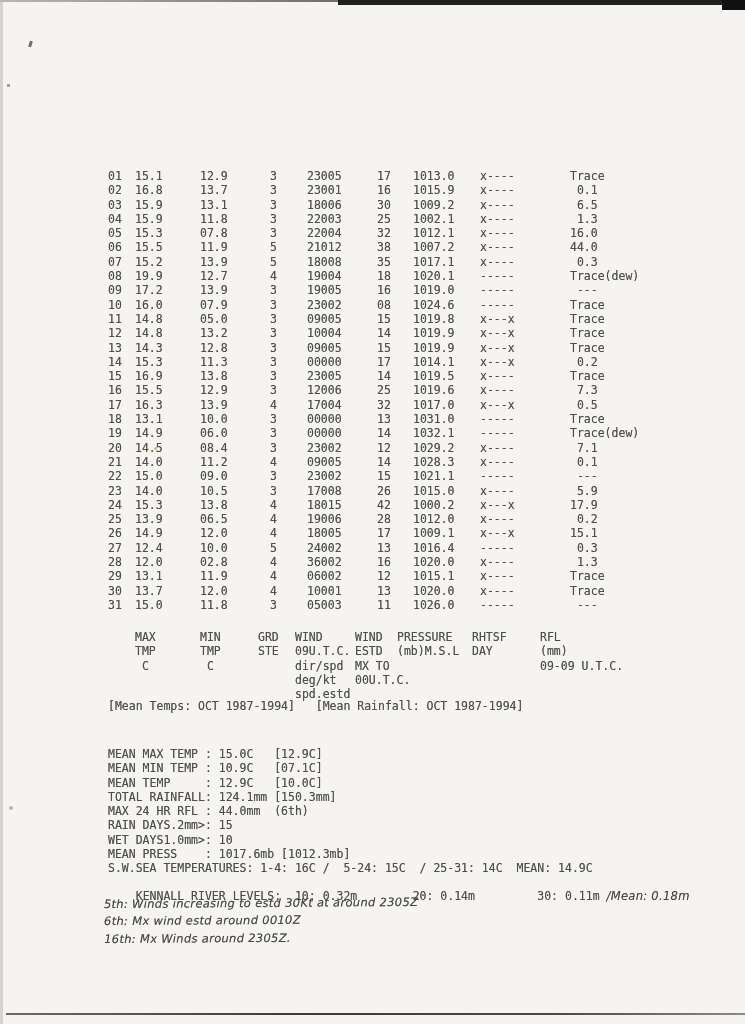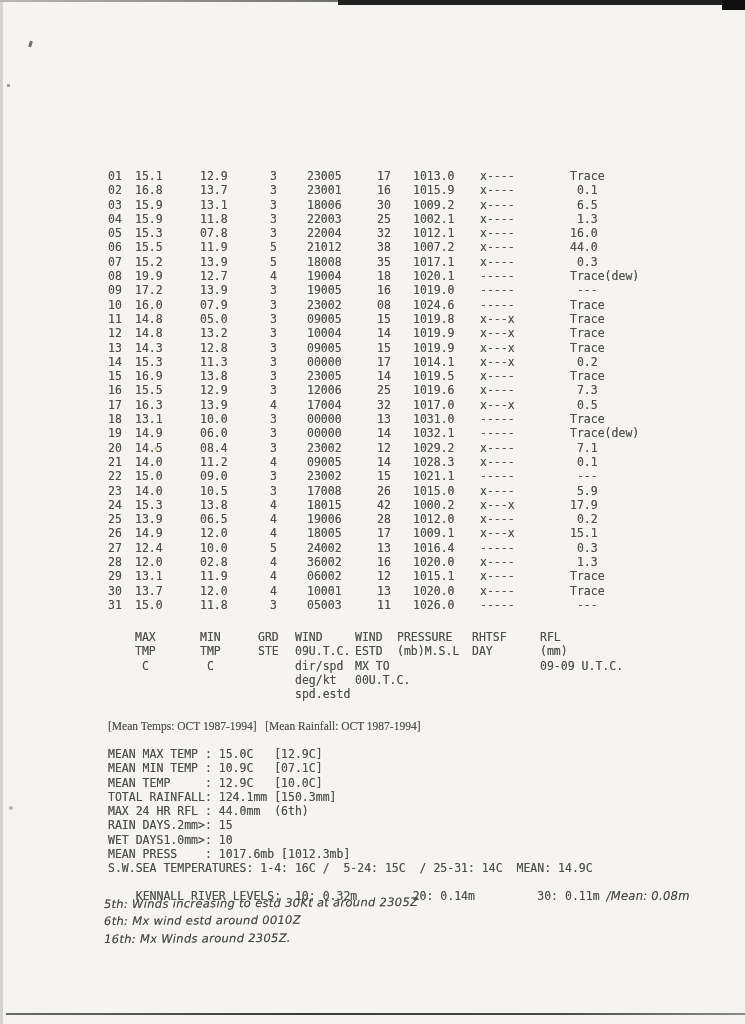--- a/index.html
+++ b/index.html
@@ -17,21 +17,21 @@
     font-size:11.5px;line-height:14.3px;
     color:#4d4d4b;white-space:pre;
     text-shadow:0 0 0.4px rgba(77,77,75,0.55);
   }
   .doc-header{position:absolute;left:108px;top:121px;}
   .obs-table{position:absolute;left:108px;top:169px;}
   .obs-row{display:flex;height:14.3px;justify-content:space-between;}
   .cell{display:inline-block;white-space:pre;overflow:visible;}
   .col-headers{position:absolute;left:135px;top:630px;}
   .hdr-row{display:flex;height:14.3px;}
-  .means-title{position:absolute;left:108px;top:719px;font-family:Liberation Serif, serif;}
+  .means-title{position:absolute;left:108px;top:699px;}
   .means-lines{position:absolute;left:108px;top:747px;}
   .means-lines > div{height:14.3px;}
   .kennall{position:absolute;left:108px;top:875px;}
   .hand{
     font-family:"DejaVu Sans", sans-serif;
     font-style:italic;
     font-size:11.5px;color:#454543;
     letter-spacing:0.3px;
     text-shadow:0 0 0.3px rgba(60,60,60,0.5);
     white-space:pre;
@@ -65,18 +65,18 @@
   <div class="speck4"></div>
 
 
   <div class="obs-table mono"><div class="obs-row"><span class="cell" style="width: 27px;">01</span><span class="cell" style="width: 65px;">15.1</span><span class="cell" style="width: 70px;">12.9</span><span class="cell" style="width: 37px;">3</span><span class="cell" style="width: 70px;">23005</span><span class="cell" style="width: 36px;">17</span><span class="cell" style="width: 67px;">1013.0</span><span class="cell" style="width: 90px;">x----</span><span class="cell" style="width: 70px;">Trace</span></div><div class="obs-row"><span class="cell" style="width: 27px;">02</span><span class="cell" style="width: 65px;">16.8</span><span class="cell" style="width: 70px;">13.7</span><span class="cell" style="width: 37px;">3</span><span class="cell" style="width: 70px;">23001</span><span class="cell" style="width: 36px;">16</span><span class="cell" style="width: 67px;">1015.9</span><span class="cell" style="width: 90px;">x----</span><span class="cell" style="width: 70px;"> 0.1</span></div><div class="obs-row"><span class="cell" style="width: 27px;">03</span><span class="cell" style="width: 65px;">15.9</span><span class="cell" style="width: 70px;">13.1</span><span class="cell" style="width: 37px;">3</span><span class="cell" style="width: 70px;">18006</span><span class="cell" style="width: 36px;">30</span><span class="cell" style="width: 67px;">1009.2</span><span class="cell" style="width: 90px;">x----</span><span class="cell" style="width: 70px;"> 6.5</span></div><div class="obs-row"><span class="cell" style="width: 27px;">04</span><span class="cell" style="width: 65px;">15.9</span><span class="cell" style="width: 70px;">11.8</span><span class="cell" style="width: 37px;">3</span><span class="cell" style="width: 70px;">22003</span><span class="cell" style="width: 36px;">25</span><span class="cell" style="width: 67px;">1002.1</span><span class="cell" style="width: 90px;">x----</span><span class="cell" style="width: 70px;"> 1.3</span></div><div class="obs-row"><span class="cell" style="width: 27px;">05</span><span class="cell" style="width: 65px;">15.3</span><span class="cell" style="width: 70px;">07.8</span><span class="cell" style="width: 37px;">3</span><span class="cell" style="width: 70px;">22004</span><span class="cell" style="width: 36px;">32</span><span class="cell" style="width: 67px;">1012.1</span><span class="cell" style="width: 90px;">x----</span><span class="cell" style="width: 70px;">16.0</span></div><div class="obs-row"><span class="cell" style="width: 27px;">06</span><span class="cell" style="width: 65px;">15.5</span><span class="cell" style="width: 70px;">11.9</span><span class="cell" style="width: 37px;">5</span><span class="cell" style="width: 70px;">21012</span><span class="cell" style="width: 36px;">38</span><span class="cell" style="width: 67px;">1007.2</span><span class="cell" style="width: 90px;">x----</span><span class="cell" style="width: 70px;">44.0</span></div><div class="obs-row"><span class="cell" style="width: 27px;">07</span><span class="cell" style="width: 65px;">15.2</span><span class="cell" style="width: 70px;">13.9</span><span class="cell" style="width: 37px;">5</span><span class="cell" style="width: 70px;">18008</span><span class="cell" style="width: 36px;">35</span><span class="cell" style="width: 67px;">1017.1</span><span class="cell" style="width: 90px;">x----</span><span class="cell" style="width: 70px;"> 0.3</span></div><div class="obs-row"><span class="cell" style="width: 27px;">08</span><span class="cell" style="width: 65px;">19.9</span><span class="cell" style="width: 70px;">12.7</span><span class="cell" style="width: 37px;">4</span><span class="cell" style="width: 70px;">19004</span><span class="cell" style="width: 36px;">18</span><span class="cell" style="width: 67px;">1020.1</span><span class="cell" style="width: 90px;">-----</span><span class="cell" style="width: 70px;">Trace(dew)</span></div><div class="obs-row"><span class="cell" style="width: 27px;">09</span><span class="cell" style="width: 65px;">17.2</span><span class="cell" style="width: 70px;">13.9</span><span class="cell" style="width: 37px;">3</span><span class="cell" style="width: 70px;">19005</span><span class="cell" style="width: 36px;">16</span><span class="cell" style="width: 67px;">1019.0</span><span class="cell" style="width: 90px;">-----</span><span class="cell" style="width: 70px;"> ---</span></div><div class="obs-row"><span class="cell" style="width: 27px;">10</span><span class="cell" style="width: 65px;">16.0</span><span class="cell" style="width: 70px;">07.9</span><span class="cell" style="width: 37px;">3</span><span class="cell" style="width: 70px;">23002</span><span class="cell" style="width: 36px;">08</span><span class="cell" style="width: 67px;">1024.6</span><span class="cell" style="width: 90px;">-----</span><span class="cell" style="width: 70px;">Trace</span></div><div class="obs-row"><span class="cell" style="width: 27px;">11</span><span class="cell" style="width: 65px;">14.8</span><span class="cell" style="width: 70px;">05.0</span><span class="cell" style="width: 37px;">3</span><span class="cell" style="width: 70px;">09005</span><span class="cell" style="width: 36px;">15</span><span class="cell" style="width: 67px;">1019.8</span><span class="cell" style="width: 90px;">x---x</span><span class="cell" style="width: 70px;">Trace</span></div><div class="obs-row"><span class="cell" style="width: 27px;">12</span><span class="cell" style="width: 65px;">14.8</span><span class="cell" style="width: 70px;">13.2</span><span class="cell" style="width: 37px;">3</span><span class="cell" style="width: 70px;">10004</span><span class="cell" style="width: 36px;">14</span><span class="cell" style="width: 67px;">1019.9</span><span class="cell" style="width: 90px;">x---x</span><span class="cell" style="width: 70px;">Trace</span></div><div class="obs-row"><span class="cell" style="width: 27px;">13</span><span class="cell" style="width: 65px;">14.3</span><span class="cell" style="width: 70px;">12.8</span><span class="cell" style="width: 37px;">3</span><span class="cell" style="width: 70px;">09005</span><span class="cell" style="width: 36px;">15</span><span class="cell" style="width: 67px;">1019.9</span><span class="cell" style="width: 90px;">x---x</span><span class="cell" style="width: 70px;">Trace</span></div><div class="obs-row"><span class="cell" style="width: 27px;">14</span><span class="cell" style="width: 65px;">15.3</span><span class="cell" style="width: 70px;">11.3</span><span class="cell" style="width: 37px;">3</span><span class="cell" style="width: 70px;">00000</span><span class="cell" style="width: 36px;">17</span><span class="cell" style="width: 67px;">1014.1</span><span class="cell" style="width: 90px;">x---x</span><span class="cell" style="width: 70px;"> 0.2</span></div><div class="obs-row"><span class="cell" style="width: 27px;">15</span><span class="cell" style="width: 65px;">16.9</span><span class="cell" style="width: 70px;">13.8</span><span class="cell" style="width: 37px;">3</span><span class="cell" style="width: 70px;">23005</span><span class="cell" style="width: 36px;">14</span><span class="cell" style="width: 67px;">1019.5</span><span class="cell" style="width: 90px;">x----</span><span class="cell" style="width: 70px;">Trace</span></div><div class="obs-row"><span class="cell" style="width: 27px;">16</span><span class="cell" style="width: 65px;">15.5</span><span class="cell" style="width: 70px;">12.9</span><span class="cell" style="width: 37px;">3</span><span class="cell" style="width: 70px;">12006</span><span class="cell" style="width: 36px;">25</span><span class="cell" style="width: 67px;">1019.6</span><span class="cell" style="width: 90px;">x----</span><span class="cell" style="width: 70px;"> 7.3</span></div><div class="obs-row"><span class="cell" style="width: 27px;">17</span><span class="cell" style="width: 65px;">16.3</span><span class="cell" style="width: 70px;">13.9</span><span class="cell" style="width: 37px;">4</span><span class="cell" style="width: 70px;">17004</span><span class="cell" style="width: 36px;">32</span><span class="cell" style="width: 67px;">1017.0</span><span class="cell" style="width: 90px;">x---x</span><span class="cell" style="width: 70px;"> 0.5</span></div><div class="obs-row"><span class="cell" style="width: 27px;">18</span><span class="cell" style="width: 65px;">13.1</span><span class="cell" style="width: 70px;">10.0</span><span class="cell" style="width: 37px;">3</span><span class="cell" style="width: 70px;">00000</span><span class="cell" style="width: 36px;">13</span><span class="cell" style="width: 67px;">1031.0</span><span class="cell" style="width: 90px;">-----</span><span class="cell" style="width: 70px;">Trace</span></div><div class="obs-row"><span class="cell" style="width: 27px;">19</span><span class="cell" style="width: 65px;">14.9</span><span class="cell" style="width: 70px;">06.0</span><span class="cell" style="width: 37px;">3</span><span class="cell" style="width: 70px;">00000</span><span class="cell" style="width: 36px;">14</span><span class="cell" style="width: 67px;">1032.1</span><span class="cell" style="width: 90px;">-----</span><span class="cell" style="width: 70px;">Trace(dew)</span></div><div class="obs-row"><span class="cell" style="width: 27px;">20</span><span class="cell" style="width: 65px;">14.5</span><span class="cell" style="width: 70px;">08.4</span><span class="cell" style="width: 37px;">3</span><span class="cell" style="width: 70px;">23002</span><span class="cell" style="width: 36px;">12</span><span class="cell" style="width: 67px;">1029.2</span><span class="cell" style="width: 90px;">x----</span><span class="cell" style="width: 70px;"> 7.1</span></div><div class="obs-row"><span class="cell" style="width: 27px;">21</span><span class="cell" style="width: 65px;">14.0</span><span class="cell" style="width: 70px;">11.2</span><span class="cell" style="width: 37px;">4</span><span class="cell" style="width: 70px;">09005</span><span class="cell" style="width: 36px;">14</span><span class="cell" style="width: 67px;">1028.3</span><span class="cell" style="width: 90px;">x----</span><span class="cell" style="width: 70px;"> 0.1</span></div><div class="obs-row"><span class="cell" style="width: 27px;">22</span><span class="cell" style="width: 65px;">15.0</span><span class="cell" style="width: 70px;">09.0</span><span class="cell" style="width: 37px;">3</span><span class="cell" style="width: 70px;">23002</span><span class="cell" style="width: 36px;">15</span><span class="cell" style="width: 67px;">1021.1</span><span class="cell" style="width: 90px;">-----</span><span class="cell" style="width: 70px;"> ---</span></div><div class="obs-row"><span class="cell" style="width: 27px;">23</span><span class="cell" style="width: 65px;">14.0</span><span class="cell" style="width: 70px;">10.5</span><span class="cell" style="width: 37px;">3</span><span class="cell" style="width: 70px;">17008</span><span class="cell" style="width: 36px;">26</span><span class="cell" style="width: 67px;">1015.0</span><span class="cell" style="width: 90px;">x----</span><span class="cell" style="width: 70px;"> 5.9</span></div><div class="obs-row"><span class="cell" style="width: 27px;">24</span><span class="cell" style="width: 65px;">15.3</span><span class="cell" style="width: 70px;">13.8</span><span class="cell" style="width: 37px;">4</span><span class="cell" style="width: 70px;">18015</span><span class="cell" style="width: 36px;">42</span><span class="cell" style="width: 67px;">1000.2</span><span class="cell" style="width: 90px;">x---x</span><span class="cell" style="width: 70px;">17.9</span></div><div class="obs-row"><span class="cell" style="width: 27px;">25</span><span class="cell" style="width: 65px;">13.9</span><span class="cell" style="width: 70px;">06.5</span><span class="cell" style="width: 37px;">4</span><span class="cell" style="width: 70px;">19006</span><span class="cell" style="width: 36px;">28</span><span class="cell" style="width: 67px;">1012.0</span><span class="cell" style="width: 90px;">x----</span><span class="cell" style="width: 70px;"> 0.2</span></div><div class="obs-row"><span class="cell" style="width: 27px;">26</span><span class="cell" style="width: 65px;">14.9</span><span class="cell" style="width: 70px;">12.0</span><span class="cell" style="width: 37px;">4</span><span class="cell" style="width: 70px;">18005</span><span class="cell" style="width: 36px;">17</span><span class="cell" style="width: 67px;">1009.1</span><span class="cell" style="width: 90px;">x---x</span><span class="cell" style="width: 70px;">15.1</span></div><div class="obs-row"><span class="cell" style="width: 27px;">27</span><span class="cell" style="width: 65px;">12.4</span><span class="cell" style="width: 70px;">10.0</span><span class="cell" style="width: 37px;">5</span><span class="cell" style="width: 70px;">24002</span><span class="cell" style="width: 36px;">13</span><span class="cell" style="width: 67px;">1016.4</span><span class="cell" style="width: 90px;">-----</span><span class="cell" style="width: 70px;"> 0.3</span></div><div class="obs-row"><span class="cell" style="width: 27px;">28</span><span class="cell" style="width: 65px;">12.0</span><span class="cell" style="width: 70px;">02.8</span><span class="cell" style="width: 37px;">4</span><span class="cell" style="width: 70px;">36002</span><span class="cell" style="width: 36px;">16</span><span class="cell" style="width: 67px;">1020.0</span><span class="cell" style="width: 90px;">x----</span><span class="cell" style="width: 70px;"> 1.3</span></div><div class="obs-row"><span class="cell" style="width: 27px;">29</span><span class="cell" style="width: 65px;">13.1</span><span class="cell" style="width: 70px;">11.9</span><span class="cell" style="width: 37px;">4</span><span class="cell" style="width: 70px;">06002</span><span class="cell" style="width: 36px;">12</span><span class="cell" style="width: 67px;">1015.1</span><span class="cell" style="width: 90px;">x----</span><span class="cell" style="width: 70px;">Trace</span></div><div class="obs-row"><span class="cell" style="width: 27px;">30</span><span class="cell" style="width: 65px;">13.7</span><span class="cell" style="width: 70px;">12.0</span><span class="cell" style="width: 37px;">4</span><span class="cell" style="width: 70px;">10001</span><span class="cell" style="width: 36px;">13</span><span class="cell" style="width: 67px;">1020.0</span><span class="cell" style="width: 90px;">x----</span><span class="cell" style="width: 70px;">Trace</span></div><div class="obs-row"><span class="cell" style="width: 27px;">31</span><span class="cell" style="width: 65px;">15.0</span><span class="cell" style="width: 70px;">11.8</span><span class="cell" style="width: 37px;">3</span><span class="cell" style="width: 70px;">05003</span><span class="cell" style="width: 36px;">11</span><span class="cell" style="width: 67px;">1026.0</span><span class="cell" style="width: 90px;">-----</span><span class="cell" style="width: 70px;"> ---</span></div></div>
 
   <div class="col-headers mono"><div class="hdr-row"><span class="cell" style="width: 65px;">MAX</span><span class="cell" style="width: 58px;">MIN</span><span class="cell" style="width: 37px;">GRD</span><span class="cell" style="width: 60px;">WIND</span><span class="cell" style="width: 42px;">WIND</span><span class="cell" style="width: 75px;">PRESSURE</span><span class="cell" style="width: 68px;">RHTSF</span><span class="cell" style="width: 90px;">RFL</span></div><div class="hdr-row"><span class="cell" style="width: 65px;">TMP</span><span class="cell" style="width: 58px;">TMP</span><span class="cell" style="width: 37px;">STE</span><span class="cell" style="width: 60px;">09U.T.C.</span><span class="cell" style="width: 42px;">ESTD</span><span class="cell" style="width: 75px;">(mb)M.S.L</span><span class="cell" style="width: 68px;">DAY</span><span class="cell" style="width: 90px;">(mm)</span></div><div class="hdr-row"><span class="cell" style="width: 65px;"> C</span><span class="cell" style="width: 58px;"> C</span><span class="cell" style="width: 37px;"></span><span class="cell" style="width: 60px;">dir/spd</span><span class="cell" style="width: 42px;">MX TO</span><span class="cell" style="width: 75px;"></span><span class="cell" style="width: 68px;"></span><span class="cell" style="width: 90px;">09-09 U.T.C.</span></div><div class="hdr-row"><span class="cell" style="width: 65px;"></span><span class="cell" style="width: 58px;"></span><span class="cell" style="width: 37px;"></span><span class="cell" style="width: 60px;">deg/kt</span><span class="cell" style="width: 42px;">00U.T.C.</span><span class="cell" style="width: 75px;"></span><span class="cell" style="width: 68px;"></span><span class="cell" style="width: 90px;"></span></div><div class="hdr-row"><span class="cell" style="width: 65px;"></span><span class="cell" style="width: 58px;"></span><span class="cell" style="width: 37px;"></span><span class="cell" style="width: 60px;">spd.estd</span><span class="cell" style="width: 42px;"></span><span class="cell" style="width: 75px;"></span><span class="cell" style="width: 68px;"></span><span class="cell" style="width: 90px;"></span></div></div>
 
   <div class="means-title mono">[Mean Temps: OCT 1987-1994]   [Mean Rainfall: OCT 1987-1994]</div>
   <div class="means-lines mono"><div>MEAN MAX TEMP : 15.0C   [12.9C]</div><div>MEAN MIN TEMP : 10.9C   [07.1C]</div><div>MEAN TEMP     : 12.9C   [10.0C]</div><div>TOTAL RAINFALL: 124.1mm [150.3mm]</div><div>MAX 24 HR RFL : 44.0mm  (6th)</div><div>RAIN DAYS.2mm&gt;: 15</div><div>WET DAYS1.0mm&gt;: 10</div><div>MEAN PRESS    : 1017.6mb [1012.3mb]</div><div>S.W.SEA TEMPERATURES: 1-4: 16C /  5-24: 15C  / 25-31: 14C  MEAN: 14.9C</div></div>
   <div class="kennall mono">
-    <span>KENNALL RIVER LEVELS:  10: 0.32m        20: 0.14m         30: 0.11m </span><span class="hand">/Mean: 0.08m</span>
+    <span>KENNALL RIVER LEVELS:  10: 0.32m        20: 0.14m         30: 0.11m </span><span class="hand">/Mean: 0.18m</span>
   </div>
 
   <div class="notes hand"><div>5th: Winds increasing to estd 30Kt at around 2305Z</div><div>6th: Mx wind estd around 0010Z</div><div>16th: Mx Winds around 2305Z.</div></div>
 
 </div>
 
 </body></html>

